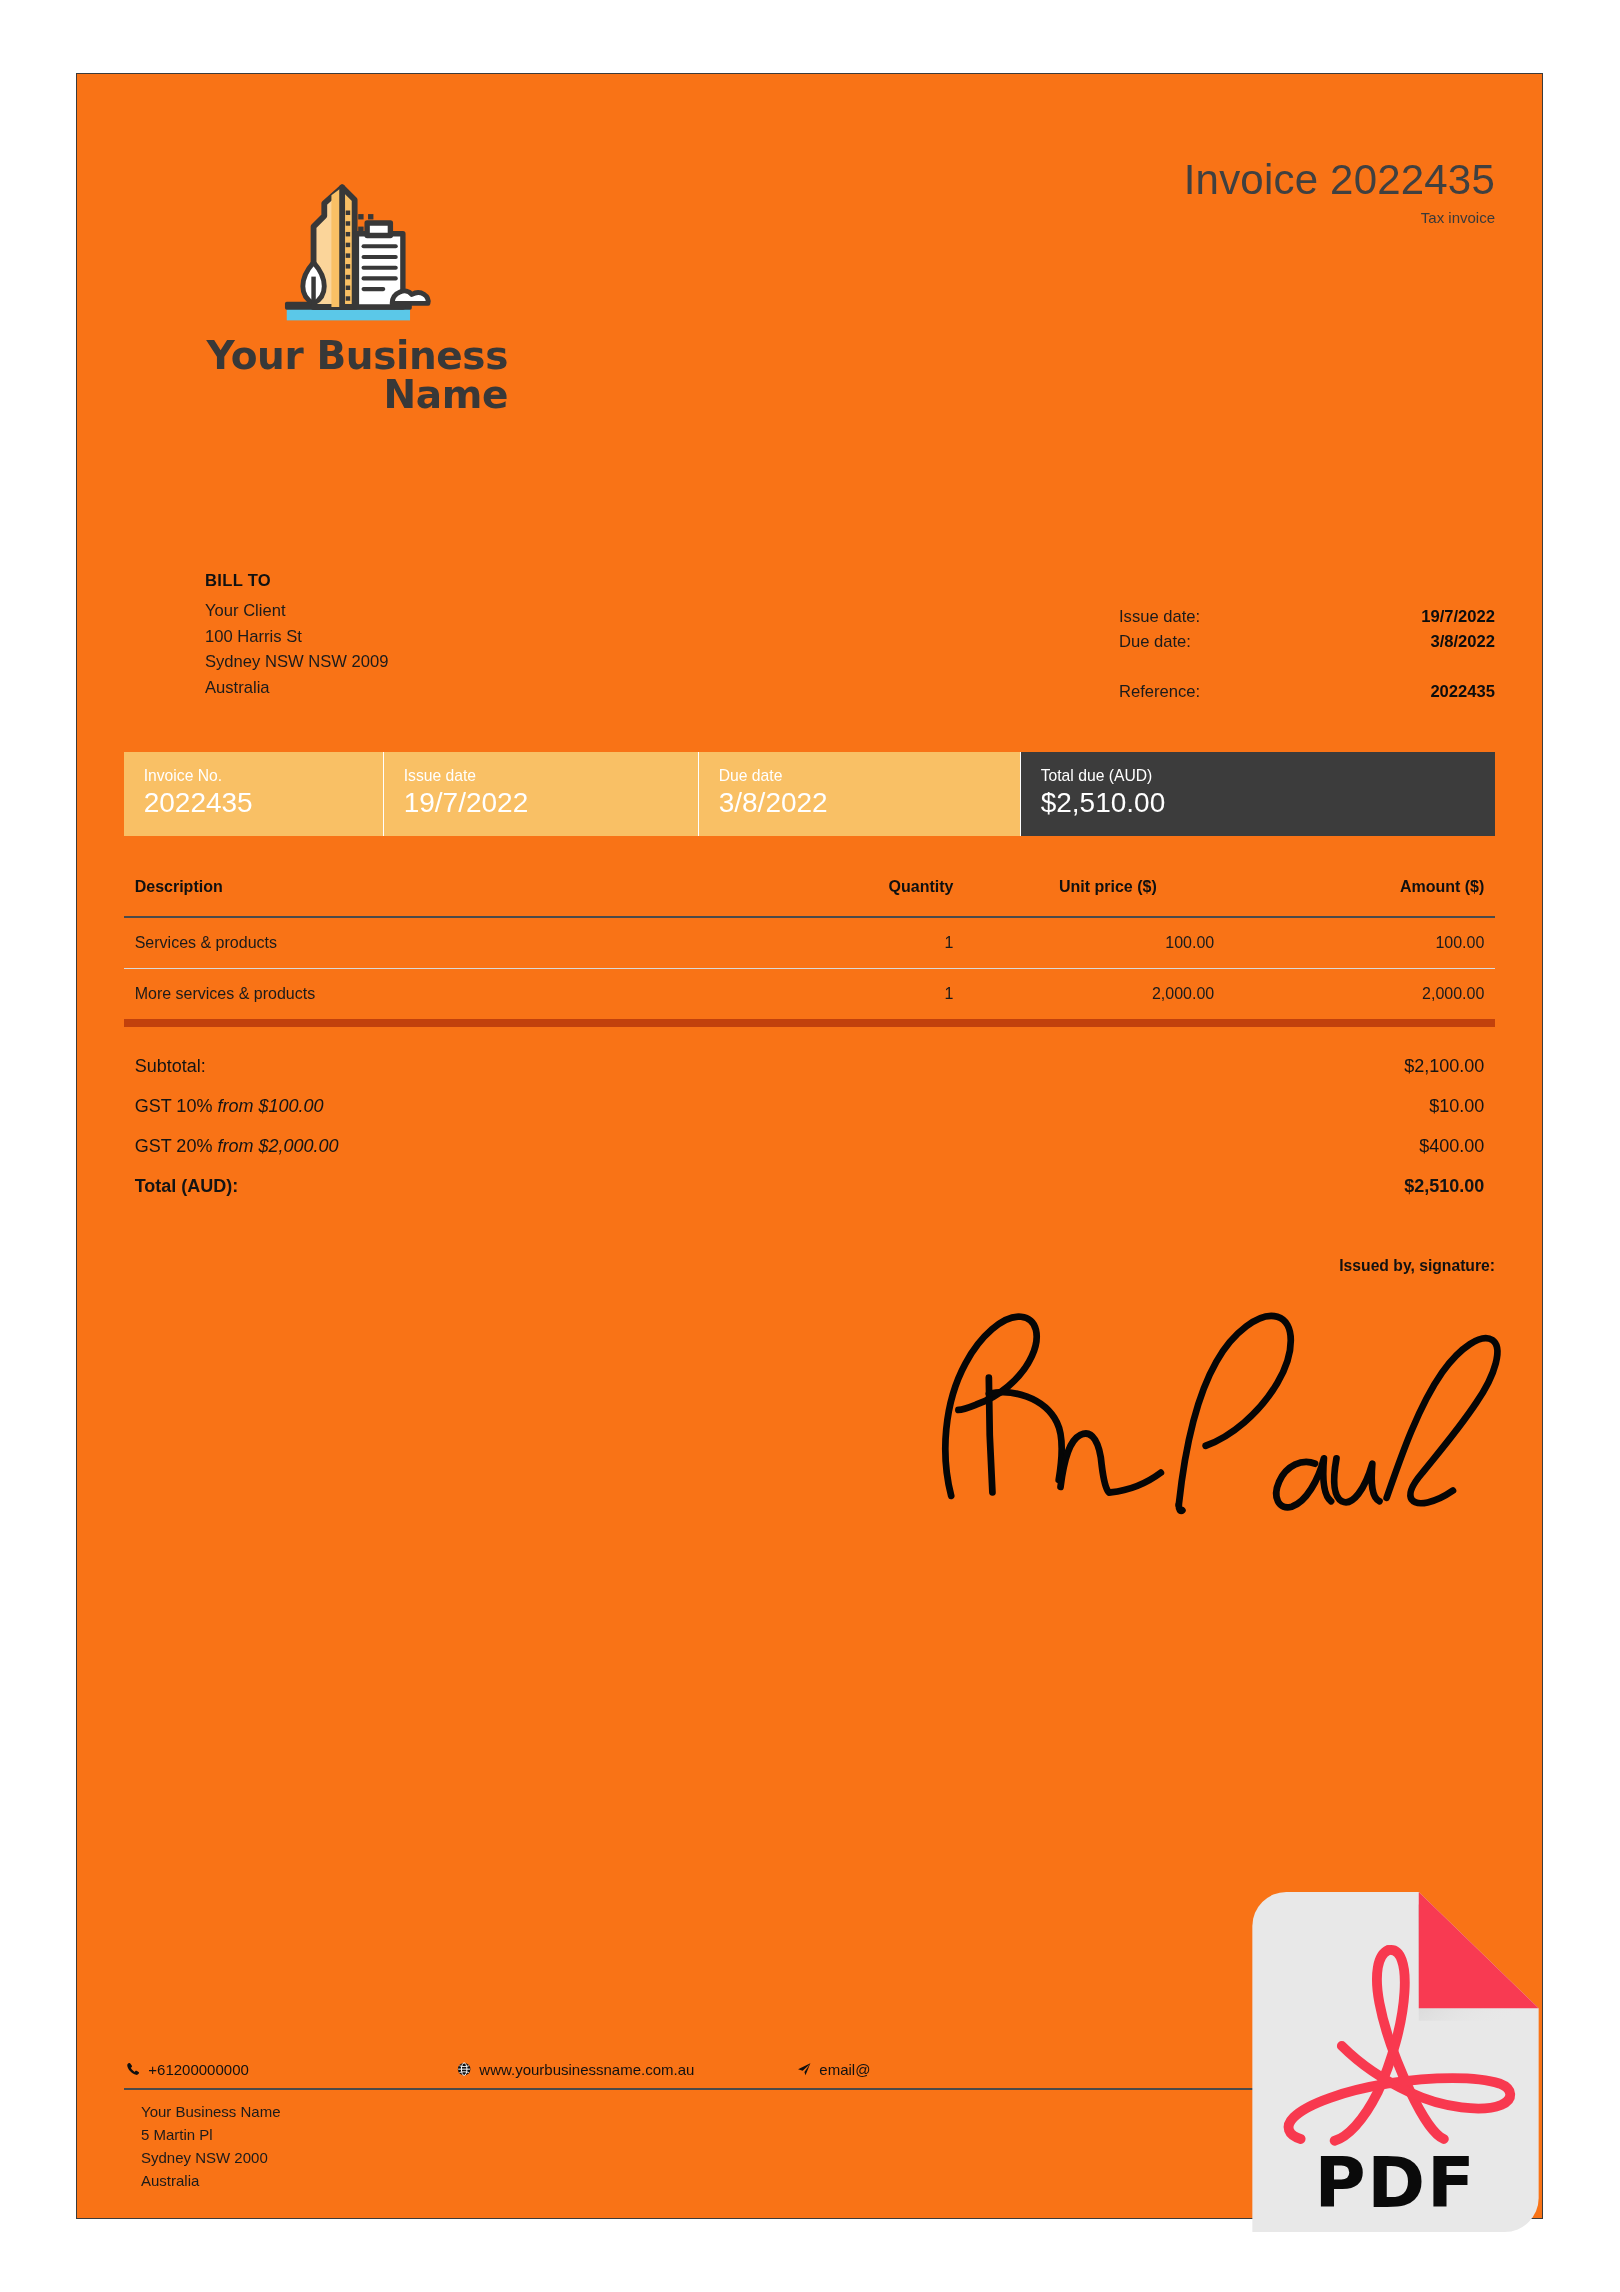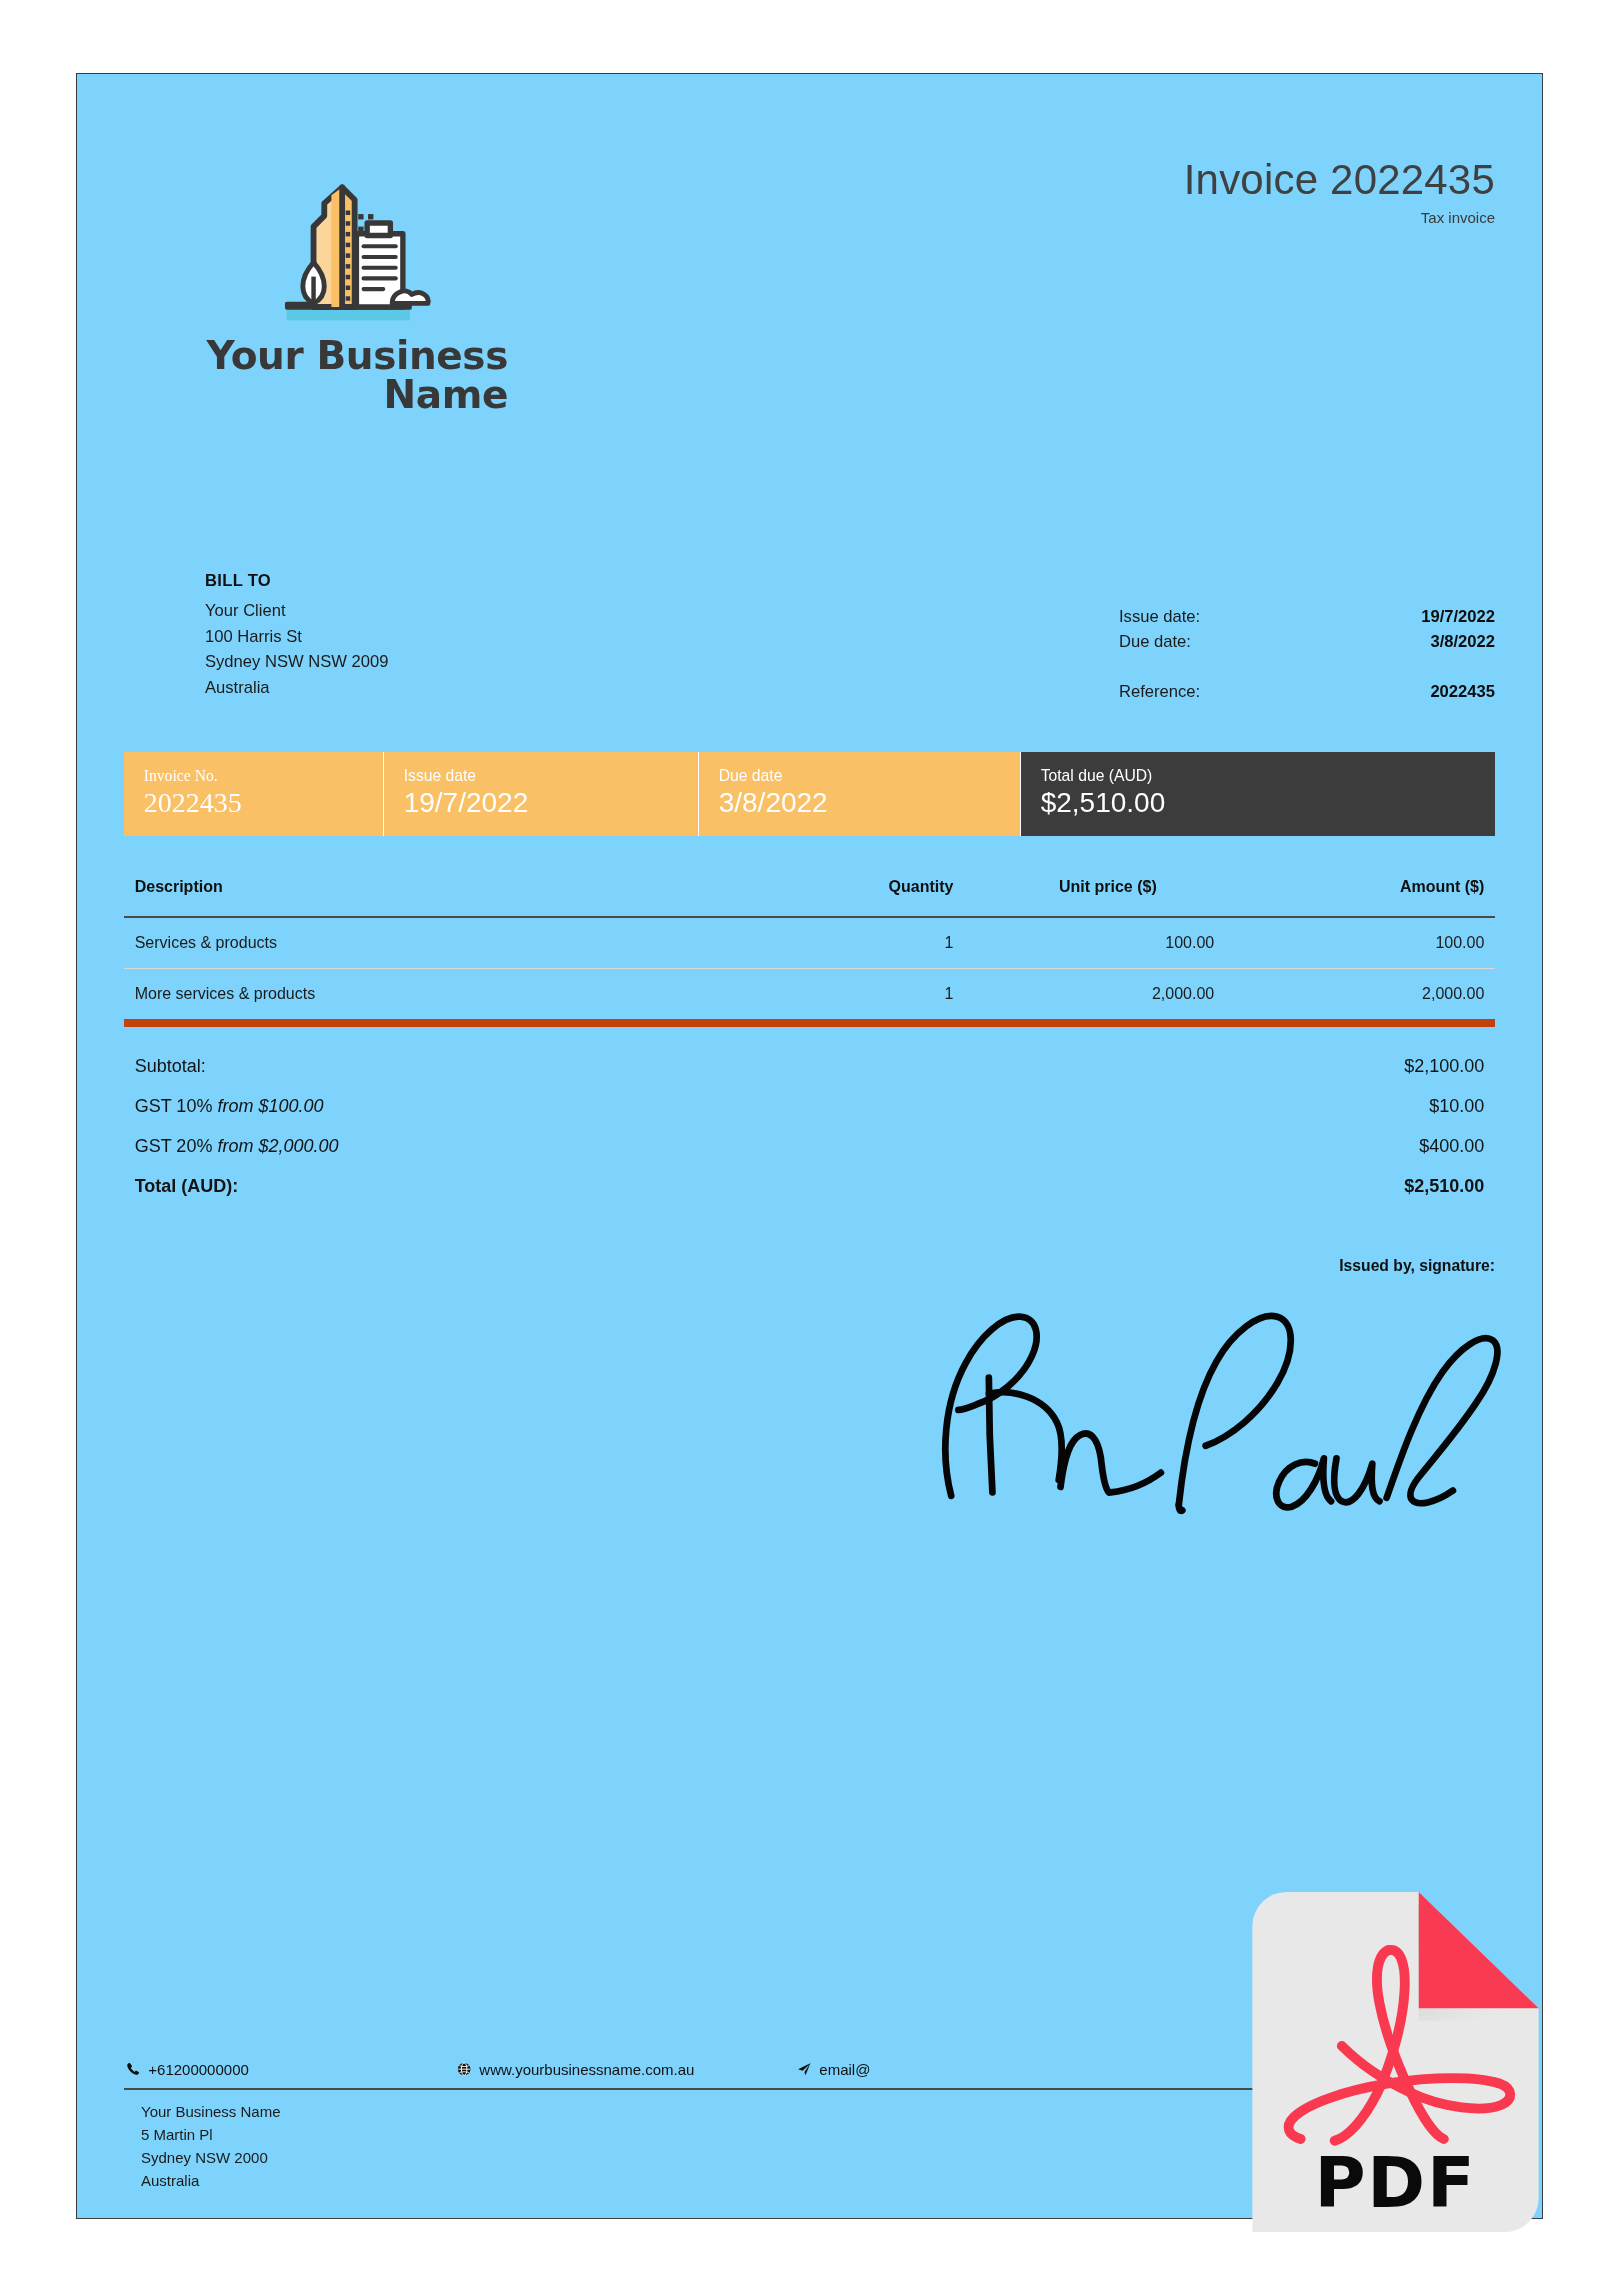--- a/index.html
+++ b/index.html
@@ -14,21 +14,21 @@
     -webkit-font-smoothing: antialiased;
   }
 
   
   #page-sheet {
     position: absolute;
     left: 76px;
     top: 73px;
     width: 1467px;
     height: 2146px;
-    background: #7dd3fc;
+    background: #f97316;
     border: 1.4px solid #3b3b3b;
     box-sizing: border-box;
     overflow: hidden;
   }
   #sheet-inner {
     position: absolute;
     left: 0; top: 0;
     width: 100%; height: 100%;
   }
 
@@ -144,21 +144,21 @@
     color: #ffffff;
     white-space: nowrap;
   }
   .summary-value {
     font-size: 28px;
     line-height: 34px;
     color: #ffffff;
     white-space: nowrap;
     margin-top: 0.9px;
   }
-  #summary-cell-invoice-no { width: 259px; font-family: Liberation Serif, serif; }
+  #summary-cell-invoice-no { width: 259px; }
   #summary-cell-issue-date { width: 314px; }
   #summary-cell-due-date   { width: 321px; }
   #summary-cell-total-due  { flex: 1; }
 
   
   #items-table {
     position: absolute;
     left: 47px;
     right: 47px;
     top: 804px;

